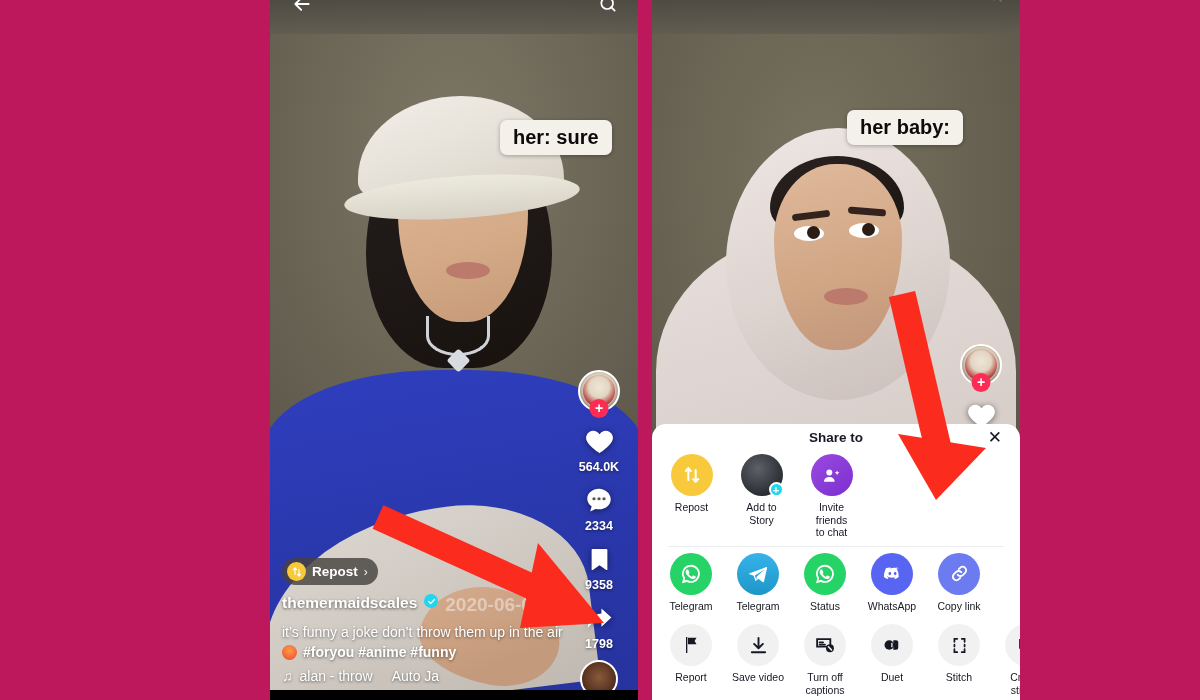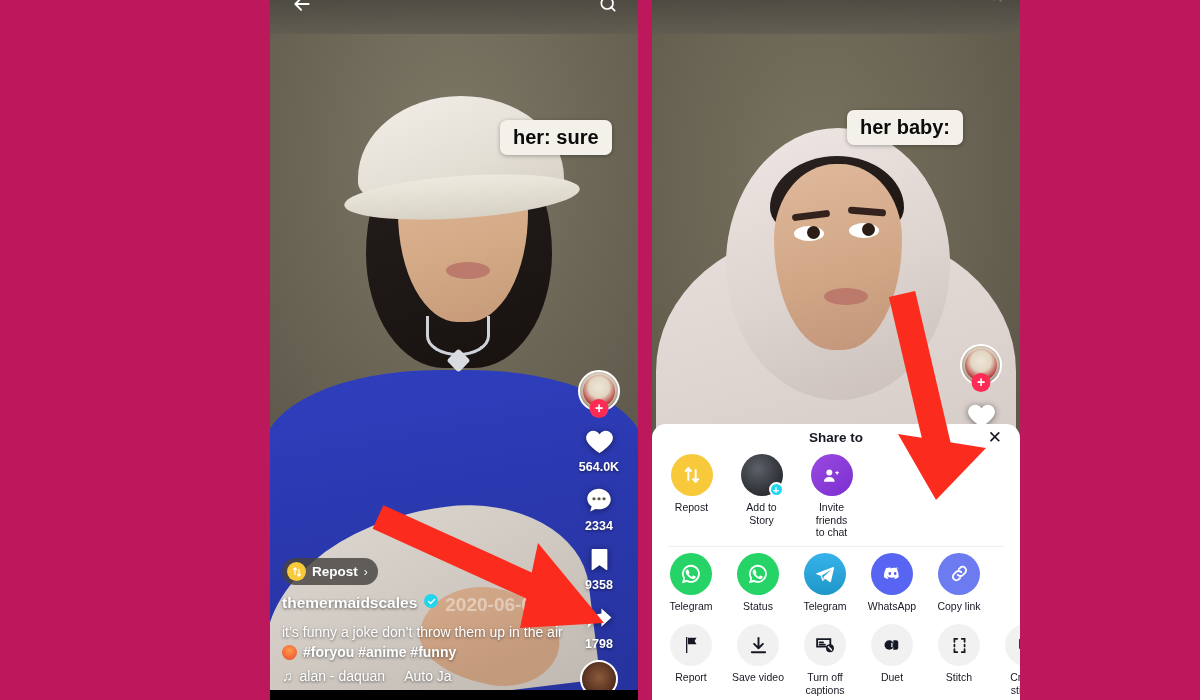--- a/index.html
+++ b/index.html
@@ -273,21 +273,21 @@
 
       <div class="cap-line">it’s funny a joke don’t throw them up in the air</div>
 
       <div class="tag-line">
         <span class="emoji-dot"></span>
         <span>#foryou #anime  #funny</span>
       </div>
 
       <div class="music-row">
         <span>♫</span>
-        <span>alan - daquan</span>
+        <span>alan - throw</span>
         <span style="padding-left:12px;">Auto Ja</span>
       </div>
     </div>
 
     <div class="bottom-black"></div>
 
     <svg style="position:absolute;left:100px;top:495px;" width="260" height="145" viewBox="0 0 260 145">
       <path d="M8 22 L202 110" stroke="#fb2b1e" stroke-width="26" stroke-linecap="butt"></path>
       <path d="M168 48 L234 128 L150 133 Z" fill="#fb2b1e"></path>
     </svg>
@@ -387,36 +387,36 @@
           <div class="circ" style="background:#25d366;">
             <svg viewBox="0 0 24 24" width="24" height="24" fill="#fff">
               <path d="M12 2.8A9 9 0 0 0 4.3 16.4L3 21.2l4.9-1.3A9 9 0 1 0 12 2.8zm0 1.9a7.1 7.1 0 1 1-3.7 13.2l-.3-.2-2.6.7.7-2.5-.2-.3A7.1 7.1 0 0 1 12 4.7z"></path>
               <path d="M9.3 7.9c-.2-.4-.4-.4-.6-.4h-.5c-.2 0-.5.1-.7.4s-.9.9-.9 2.1.9 2.5 1 2.6c.1.2 1.7 2.8 4.3 3.8 2.1.8 2.6.7 3 .6.5 0 1.5-.6 1.7-1.2.2-.6.2-1.1.1-1.2l-.6-.3-1.6-.8c-.2-.1-.4-.1-.6.1l-.8 1c-.1.2-.3.2-.5.1a5.8 5.8 0 0 1-1.7-1.1 6.5 6.5 0 0 1-1.2-1.5c-.1-.2 0-.3.1-.4l.4-.5.2-.4v-.4l-.6-1.5z"></path>
             </svg>
           </div>
           <div class="cell-label">Telegram</div>
         </div>
 
         <div class="cell">
+          <div class="circ" style="background:linear-gradient(180deg,#37b3ea 0%,#1e96c8 100%);">
+            <svg viewBox="0 0 24 24" width="22" height="22" fill="#fff">
+              <path d="M21 4.4 2.9 11.3c-.9.3-.9.9-.1 1.1l4.5 1.4 1.7 5.2c.2.6.4.7.9.3l2.4-2 4.7 3.5c.9.5 1.4.2 1.6-.8L21.9 5.5c.2-1-.3-1.4-.9-1.1zM8.6 13.6l9.2-5.8c.4-.3.8-.1.5.2l-7.8 7.1-.3 3.2z"></path>
+            </svg>
+          </div>
+          <div class="cell-label">Telegram</div>
+        </div>
+
+        <div class="cell">
           <div class="circ" style="background:#25d366;">
             <svg viewBox="0 0 24 24" width="24" height="24" fill="#fff">
               <path d="M12 2.8A9 9 0 0 0 4.3 16.4L3 21.2l4.9-1.3A9 9 0 1 0 12 2.8zm0 1.9a7.1 7.1 0 1 1-3.7 13.2l-.3-.2-2.6.7.7-2.5-.2-.3A7.1 7.1 0 0 1 12 4.7z"></path>
               <path d="M9.3 7.9c-.2-.4-.4-.4-.6-.4h-.5c-.2 0-.5.1-.7.4s-.9.9-.9 2.1.9 2.5 1 2.6c.1.2 1.7 2.8 4.3 3.8 2.1.8 2.6.7 3 .6.5 0 1.5-.6 1.7-1.2.2-.6.2-1.1.1-1.2l-.6-.3-1.6-.8c-.2-.1-.4-.1-.6.1l-.8 1c-.1.2-.3.2-.5.1a5.8 5.8 0 0 1-1.7-1.1 6.5 6.5 0 0 1-1.2-1.5c-.1-.2 0-.3.1-.4l.4-.5.2-.4v-.4l-.6-1.5z"></path>
             </svg>
           </div>
           <div class="cell-label">Status</div>
-        </div>
-
-        <div class="cell">
-          <div class="circ" style="background:linear-gradient(180deg,#37b3ea 0%,#1e96c8 100%);">
-            <svg viewBox="0 0 24 24" width="22" height="22" fill="#fff">
-              <path d="M21 4.4 2.9 11.3c-.9.3-.9.9-.1 1.1l4.5 1.4 1.7 5.2c.2.6.4.7.9.3l2.4-2 4.7 3.5c.9.5 1.4.2 1.6-.8L21.9 5.5c.2-1-.3-1.4-.9-1.1zM8.6 13.6l9.2-5.8c.4-.3.8-.1.5.2l-7.8 7.1-.3 3.2z"></path>
-            </svg>
-          </div>
-          <div class="cell-label">Telegram</div>
         </div>
 
 
         <div class="cell">
           <div class="circ" style="background:#5865f2;">
             <svg viewBox="0 0 24 24" width="23" height="23" fill="#fff">
               <path d="M18.9 6.5A14 14 0 0 0 15.4 5.4l-.2.4c1.3.4 1.9.9 2.5 1.3-1.2-.6-2.4-1-3.7-1a14 14 0 0 0-4.4.7c-.4.2-1 .4-1.7.8.6-.4 1.3-1 2.6-1.4l-.2-.3A14 14 0 0 0 5.1 6.5 22 22 0 0 0 3 15.6a9.7 9.7 0 0 0 4.1 2.1l.8-1.2c-.8-.3-1.3-.6-1.8-1l.4-.3a9.6 9.6 0 0 0 8.6.1l.3.2c-.5.4-1 .7-1.8 1l.8 1.2a9.7 9.7 0 0 0 4.1-2.1 22 22 0 0 0-2.1-9.1zM9.2 13.7c-.8 0-1.4-.7-1.4-1.6s.6-1.6 1.4-1.6 1.5.7 1.4 1.6c0 .9-.6 1.6-1.4 1.6zm5.6 0c-.8 0-1.4-.7-1.4-1.6s.6-1.6 1.4-1.6 1.5.7 1.4 1.6c0 .9-.6 1.6-1.4 1.6z"></path>
             </svg>
           </div>
           <div class="cell-label">WhatsApp</div>

